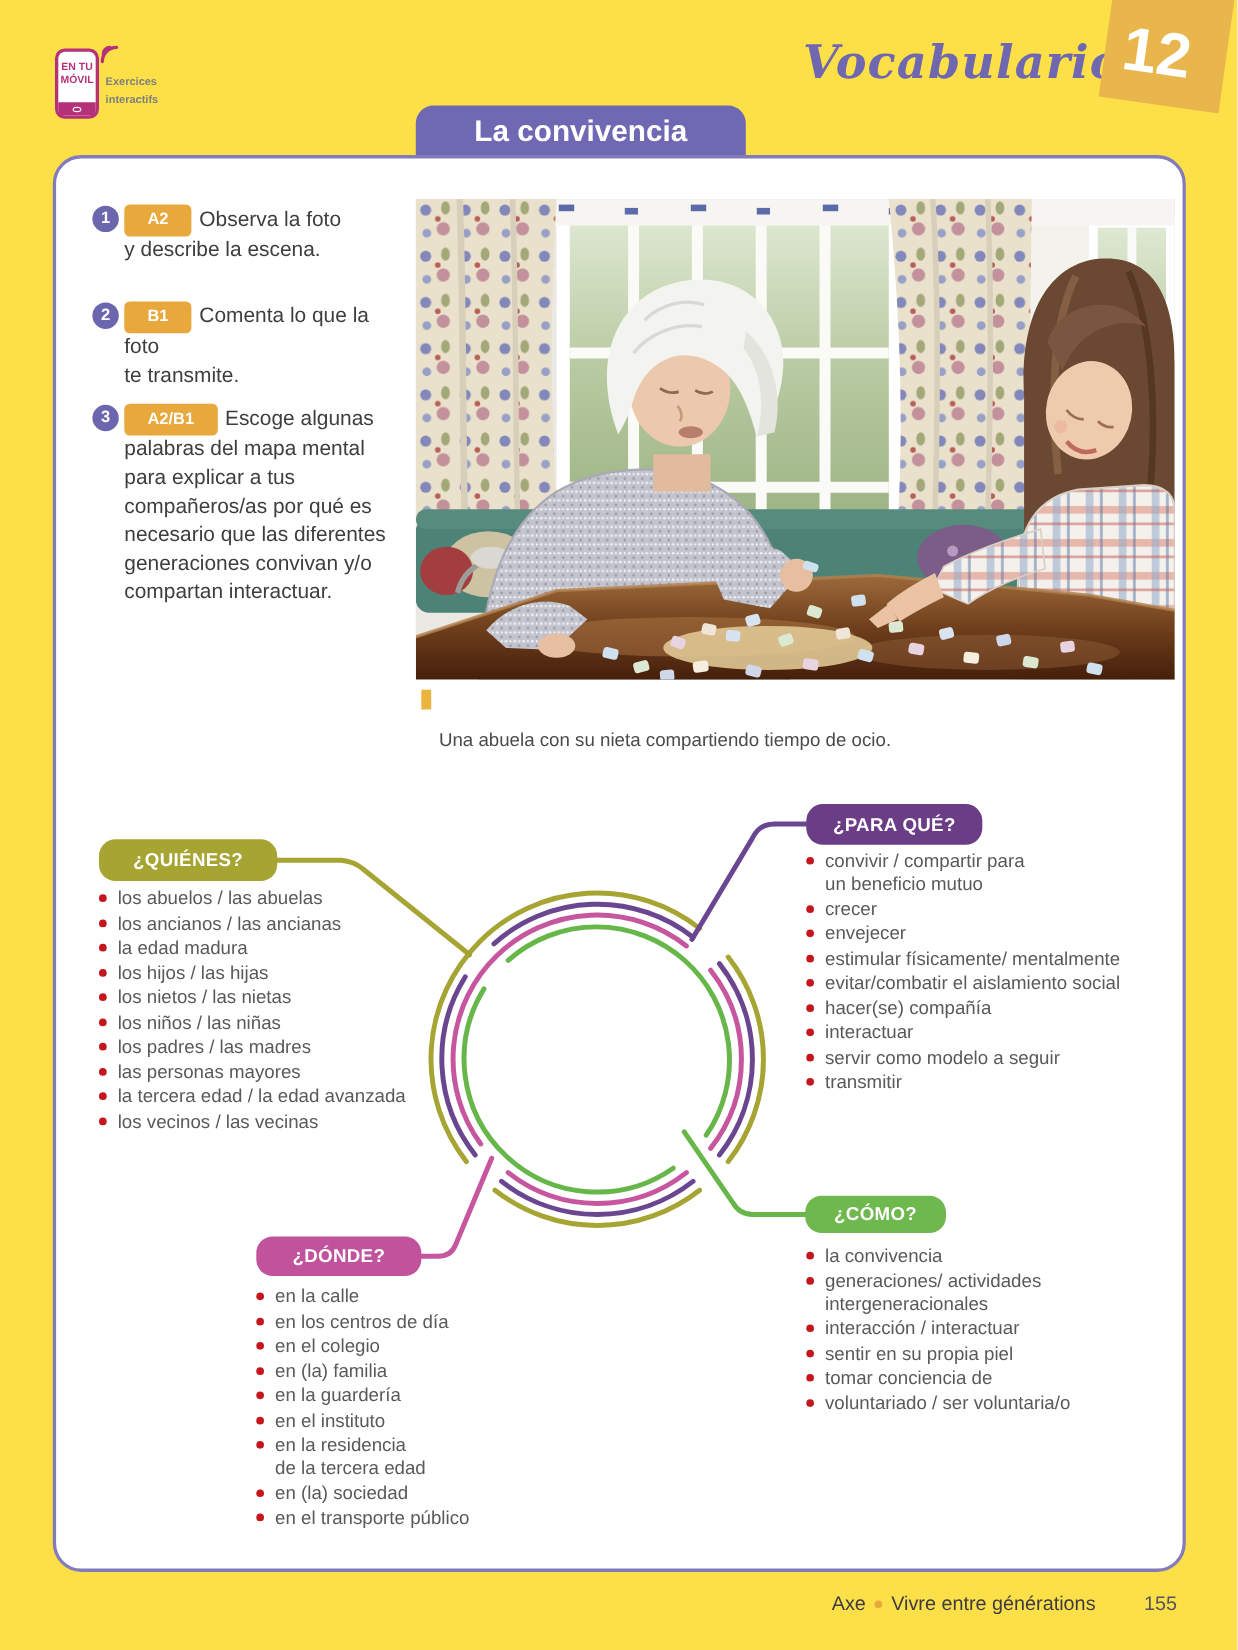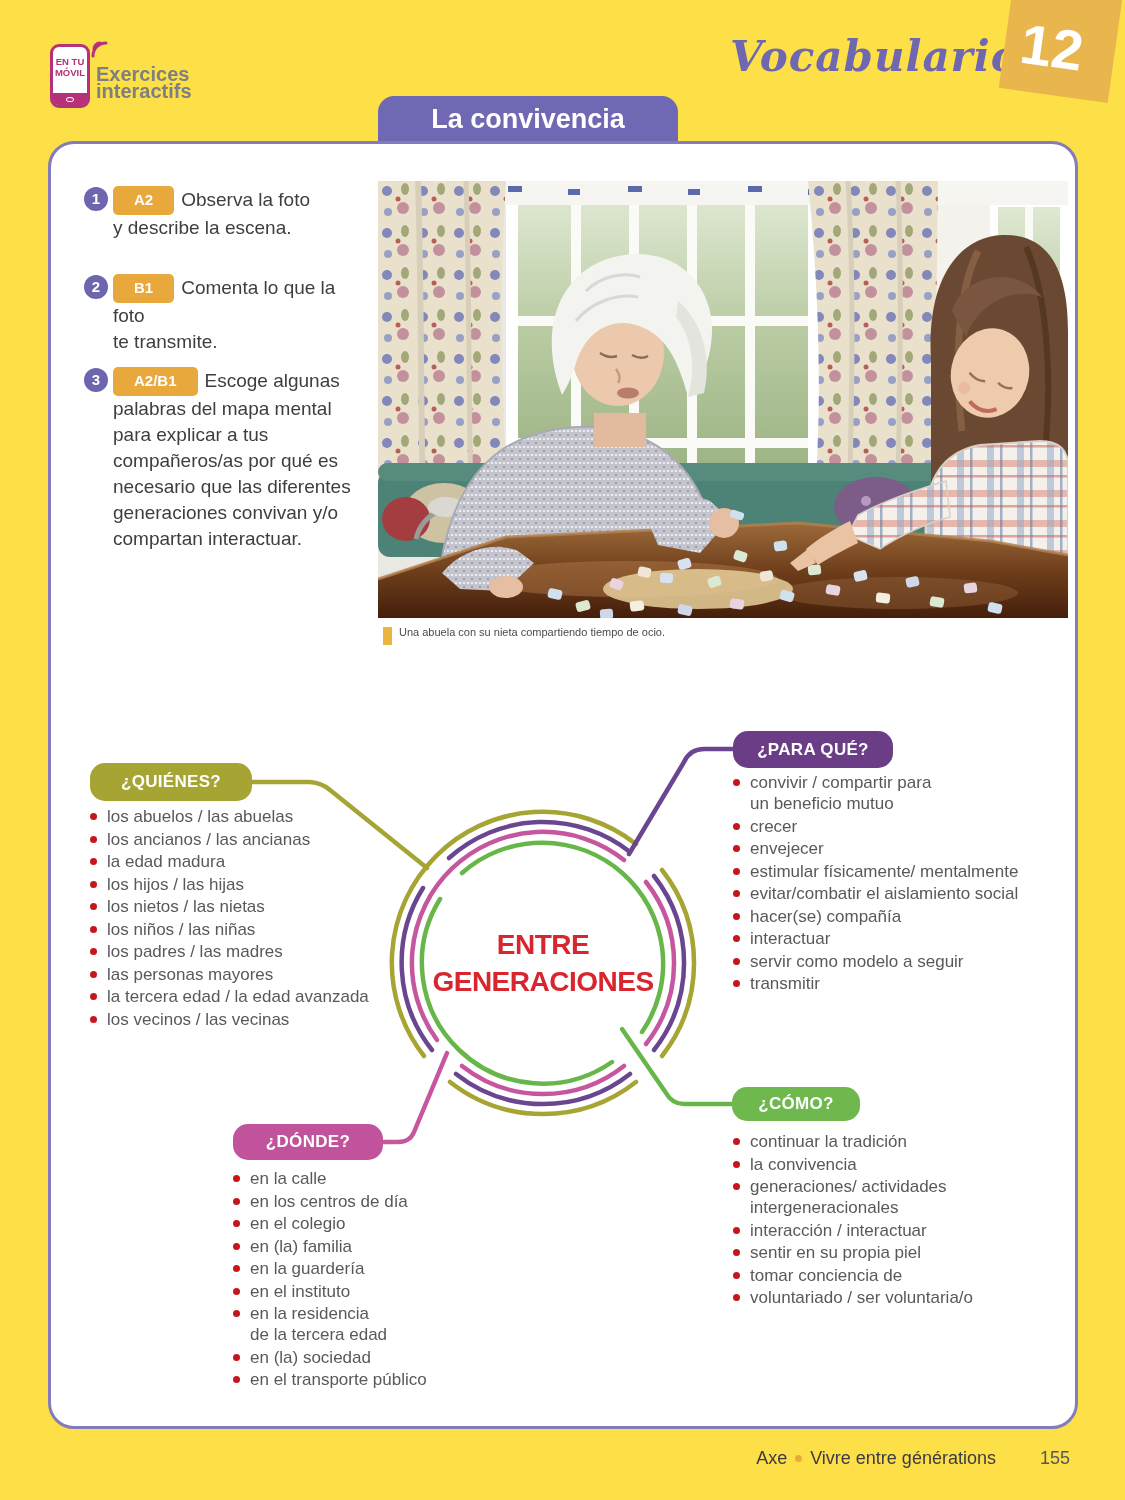--- a/index.html
+++ b/index.html
@@ -9,21 +9,21 @@
   
   .mobile-badge{position:absolute;left:50px;top:44px;width:40px;height:64px;
     border:3px solid #b5317a;border-radius:9px;background:#fff;box-sizing:border-box;}
   .mobile-badge .ph-txt{position:absolute;top:9px;left:0;right:0;text-align:center;
     font-size:9.5px;font-weight:bold;color:#b5317a;line-height:11px;white-space:pre-line;}
   .mobile-badge .ph-bottom{position:absolute;left:0;right:0;bottom:0;height:12px;
     background:#b5317a;border-radius:0 0 5px 5px;}
   .mobile-badge .ph-dot{position:absolute;left:50%;bottom:3px;width:8px;height:5px;margin-left:-4px;
     border:1.5px solid #fff;border-radius:50%;box-sizing:border-box;}
   .waves{position:absolute;left:90px;top:40px;}
-  .mobile-caption{position:absolute;left:96px;top:66px;font-size:20px;font-weight:bold;
+  .mobile-caption{position:absolute;left:96px;top:66px;font-size:10px;font-weight:bold;
     color:#7d7f82;line-height:17px;white-space:pre-line;}
 
   .brand{position:absolute;left:730px;top:32px;width:270px;text-align:right;
     font-family:"DejaVu Serif", serif;font-style:italic;font-weight:bold;
     font-size:42px;color:#6f68b0;letter-spacing:1px;}
   .unit-tile{position:absolute;left:1006px;top:-16px;width:110px;height:112px;
     background:#e9b54d;transform:rotate(8deg);display:flex;align-items:center;justify-content:center;}
   .unit-tile span{color:#fff;font-size:56px;font-weight:bold;transform:translate(-8px,8px);}
 
   .page-title{position:absolute;left:378px;top:96px;width:300px;height:46px;background:#6e69b2;
@@ -41,21 +41,21 @@
     display:flex;align-items:center;justify-content:center;}
   .exercise .body{display:block;padding-left:29px;}
   .level{display:inline-block;background:#e9a83c;color:#fff;font-weight:bold;font-size:15px;
     border-radius:5px;padding:1px 21px 2px;margin-right:7px;vertical-align:1px;}
   .ex-text{white-space:pre-line;}
 
   
   .photo{position:absolute;left:378px;top:181px;width:690px;height:437px;overflow:hidden;background:#dfe2df;}
   .caption{position:absolute;left:383px;top:626px;display:flex;align-items:flex-start;}
   .caption .mark{width:9px;height:18px;background:#eab43e;margin-right:7px;margin-top:1px;}
-  .caption .cap-text{font-size:11px;color:#4a4a4c;}
+  .caption .cap-text{font-size:17px;color:#4a4a4c;margin-top:37px;}
 
   
   .map-svg{position:absolute;left:0;top:0;width:1125px;height:1500px;pointer-events:none;z-index:1;}
   .pill{position:absolute;z-index:2;color:#fff;font-weight:bold;font-size:17px;letter-spacing:.3px;
     display:flex;align-items:center;justify-content:center;border-radius:15px;}
   .pill-quienes{left:90px;top:763px;width:162px;height:38px;background:#a6a433;}
   .pill-paraque{left:733px;top:731px;width:160px;height:37px;background:#6b3d86;}
   .pill-como{left:732px;top:1087px;width:128px;height:34px;background:#6fb84e;}
   .pill-donde{left:233px;top:1124px;width:150px;height:36px;background:#c0539b;}
 
@@ -334,24 +334,20 @@
         <path d="M642 1032 A121 121 0 0 0 462 873"></path>
       </g>
 
       <path d="M252 782 L310 782 Q322 783 330 790 L427 868" stroke="#a6a433" stroke-width="4.5"></path>
       <path d="M737 749 L704 749 Q690 749 684 762 L629 854" stroke="#6a4691" stroke-width="4.5"></path>
       <path d="M622 1029 L666 1093 Q672 1104 684 1104 L734 1104" stroke="#67b64a" stroke-width="4.5"></path>
       <path d="M447 1053 L414 1132 Q410 1142 398 1142 L382 1142" stroke="#c6579f" stroke-width="4.5"></path>
     </g>
   </svg>
 
-  <div class="center-label">
-    <div>ENTRE</div>
-    <div>GENERACIONES</div>
-  </div>
 
   <div class="pill pill-quienes">¿QUIÉNES?</div>
   <div class="pill pill-paraque">¿PARA QUÉ?</div>
   <div class="pill pill-como">¿CÓMO?</div>
   <div class="pill pill-donde">¿DÓNDE?</div>
 
   <ul class="branch-list list-quienes">
     <li>los abuelos / las abuelas</li>
     <li>los ancianos / las ancianas</li>
     <li>la edad madura</li>
@@ -371,21 +367,20 @@
     <li>envejecer</li>
     <li>estimular físicamente/ mentalmente</li>
     <li>evitar/combatir el aislamiento social</li>
     <li>hacer(se) compañía</li>
     <li>interactuar</li>
     <li>servir como modelo a seguir</li>
     <li>transmitir</li>
   </ul>
 
   <ul class="branch-list list-como">
-    <li>continuar la tradición</li>
     <li>la convivencia</li>
     <li>generaciones/ actividades
 intergeneracionales</li>
     <li>interacción / interactuar</li>
     <li>sentir en su propia piel</li>
     <li>tomar conciencia de</li>
     <li>voluntariado / ser voluntaria/o</li>
   </ul>
 
   <ul class="branch-list list-donde">

